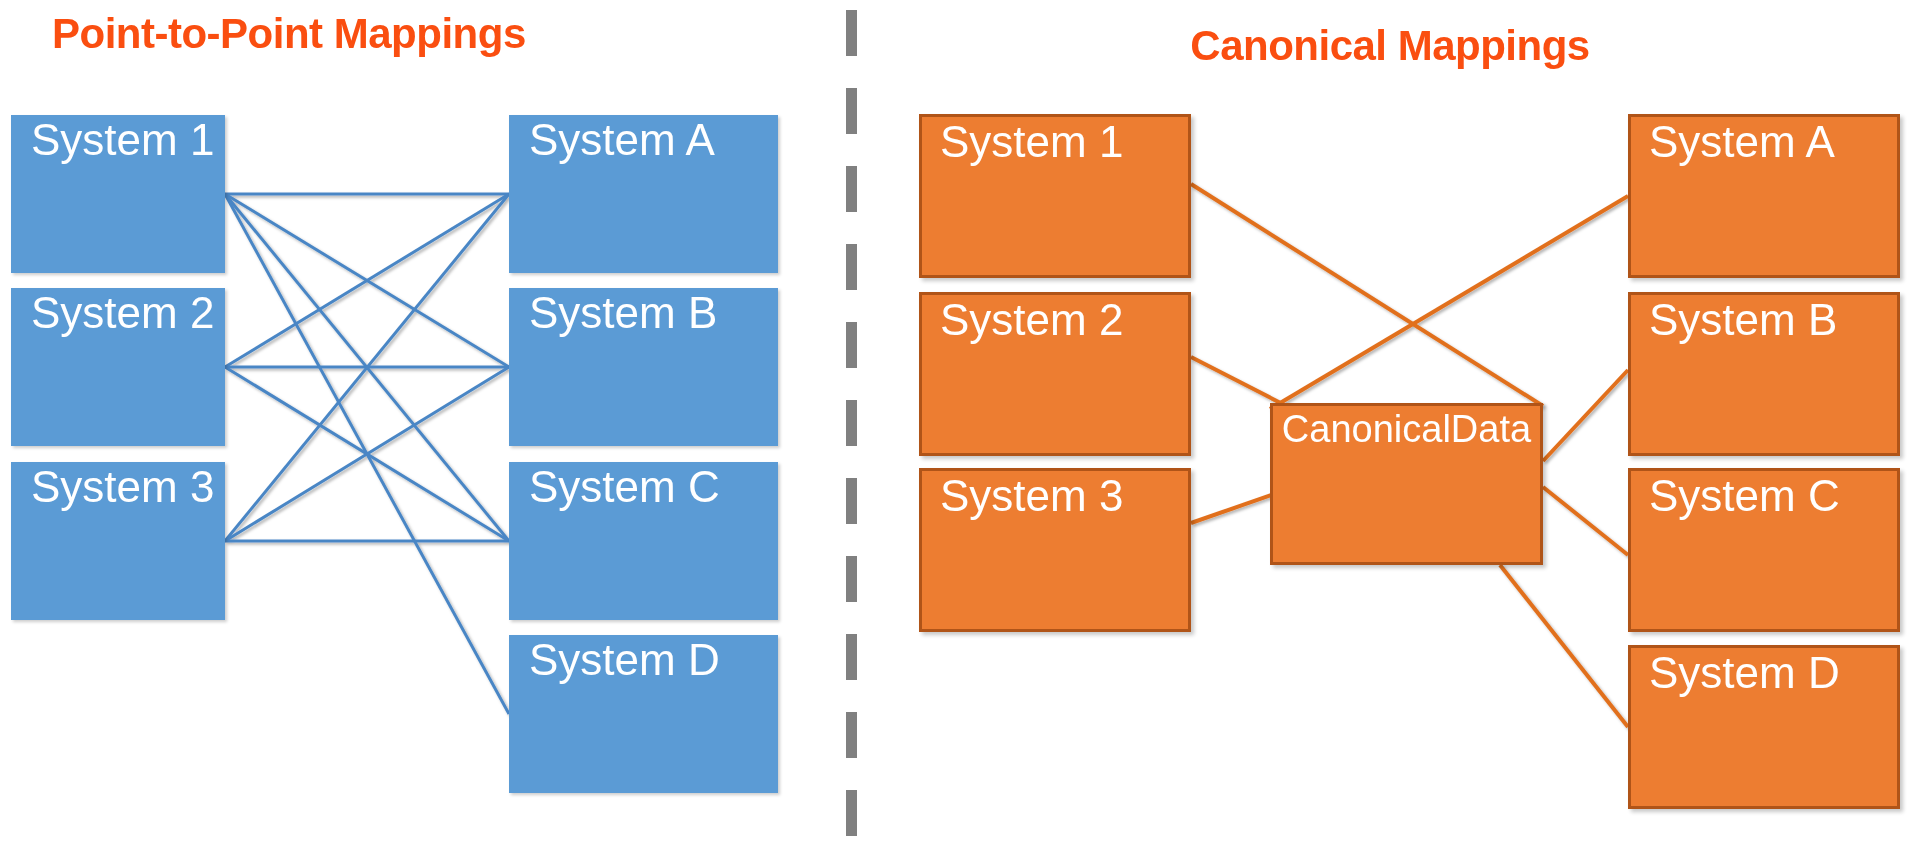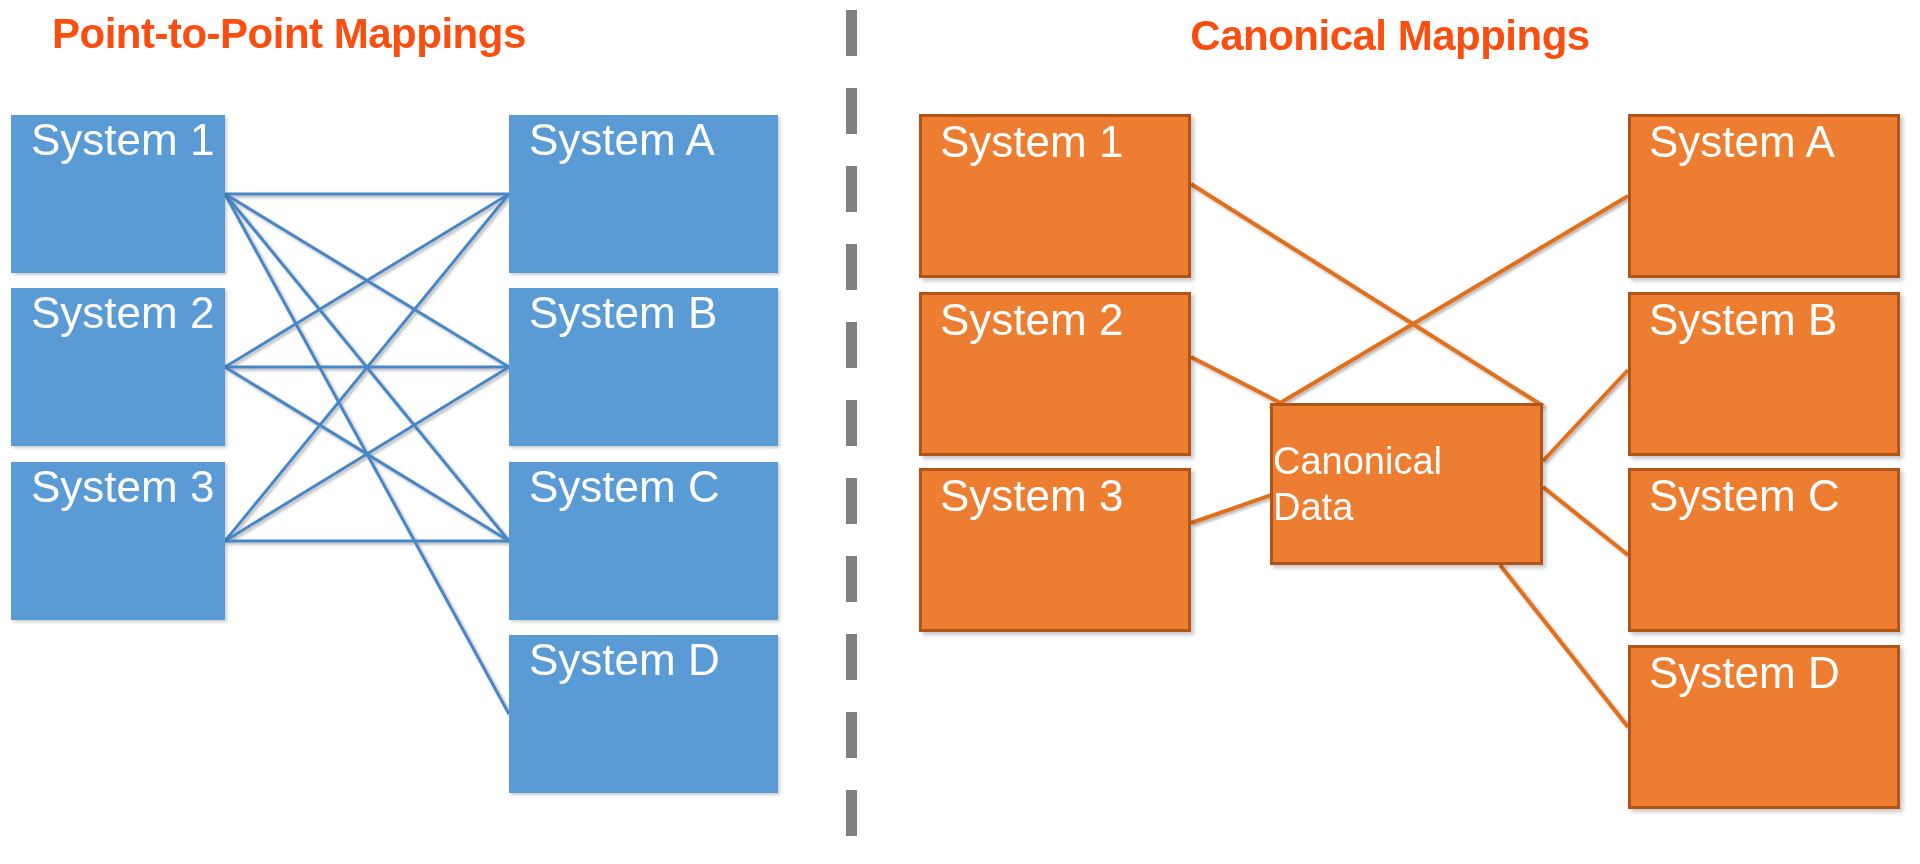--- a/index.html
+++ b/index.html
@@ -32,21 +32,21 @@
   }
   #title-p2p {
     left: 4px;
     top: 8px;
     width: 836px;
     text-align: left;
     margin-left: 48px;
   }
   #title-canonical {
     left: 860px;
-    top: 10px;
+    top: 20px;
     width: 1060px;
     text-align: center;
   }
 
   
   .node {
     position: absolute;
     box-sizing: border-box;
     display: flex;
     align-items: flex-start;
@@ -69,21 +69,21 @@
     justify-content: flex-start;
     box-shadow: 3px 3px 4px rgba(0,0,0,0.22);
   }
   .node.orange.center {
     justify-content: center;
     padding-left: 0;
     text-align: center;
     font-size: 38px;
     line-height: 46px;
     white-space: normal;
-    flex-direction: column;
+    flex-direction: row;
   }
 
   
   #divider {
     position: absolute;
     left: 846px;
     top: 10px;
     width: 11px;
     height: 844px;
     z-index: 2;

